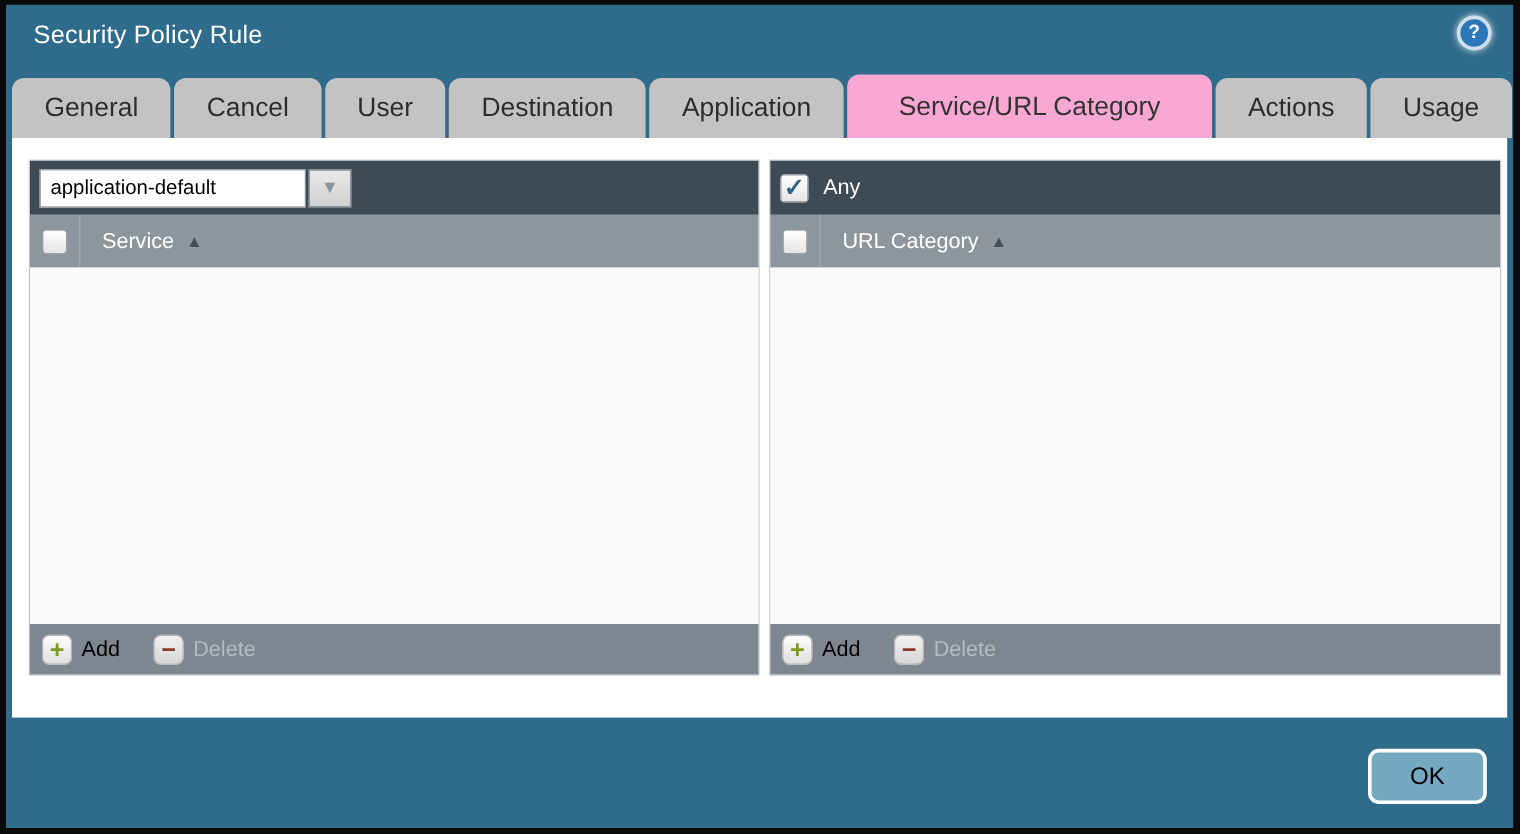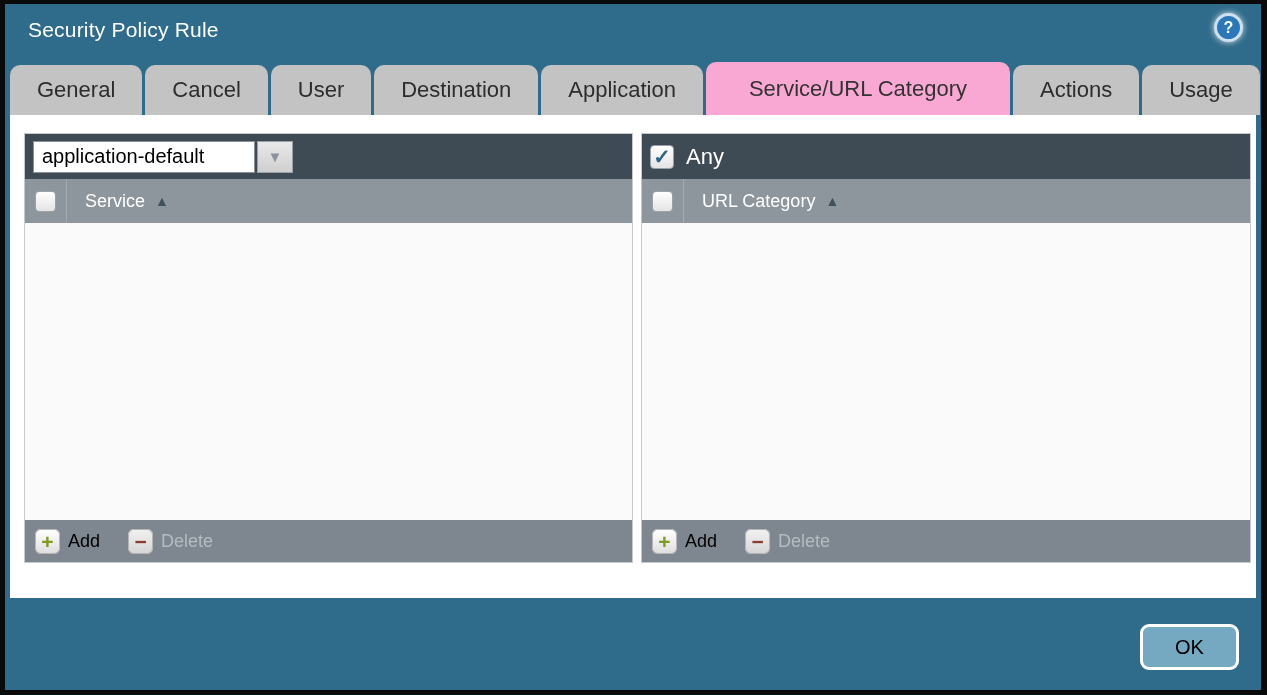--- a/index.html
+++ b/index.html
@@ -56,39 +56,39 @@
   }
   .panel-left  { left:14px;  width:609px; }
   .panel-right { left:631px; width:610px; }
 
   .panel-top {
     flex:none; height:45px; background:#3e4a54;
     display:flex; align-items:center; padding-left:8px;
   }
   .dd-field {
     width:222px; height:32px; background:#ffffff;
-    border:1px solid #8a9298; font-size:20px; color:#000;
+    border:1px solid #8a9298; font-size:17px; color:#000;
     padding:0 8px; font-family:"Liberation Sans", sans-serif;
   }
   .dd-btn {
     width:36px; height:32px; margin-left:2px;
     background:linear-gradient(#e9e9e9,#cfcfcf);
     border:1px solid #9aa2a8;
     display:flex; align-items:center; justify-content:center;
     color:#8a939c; font-size:15px; cursor:pointer;
   }
   .checkbox {
     width:24px; height:24px; border-radius:4px;
     background:linear-gradient(#ffffff,#e4e4e4);
     border:1px solid #9aa2a8;
     display:flex; align-items:center; justify-content:center;
     cursor:pointer;
   }
   .checkbox .mark { color:#2e6487; font-size:21px; font-weight:bold; line-height:1; }
-  .any-label { color:#ffffff; font-size:22px; margin-left:12px;text-align:right; }
+  .any-label { color:#ffffff; font-size:18px; margin-left:12px;text-align:right; }
 
   .col-header {
     flex:none; height:44px; background:#8d969d;
     display:flex; align-items:center;
   }
   .col-check-cell {
     width:42px; height:100%; flex:none;
     display:flex; align-items:center; justify-content:center;
     border-right:1px solid #a3abb1;
   }

